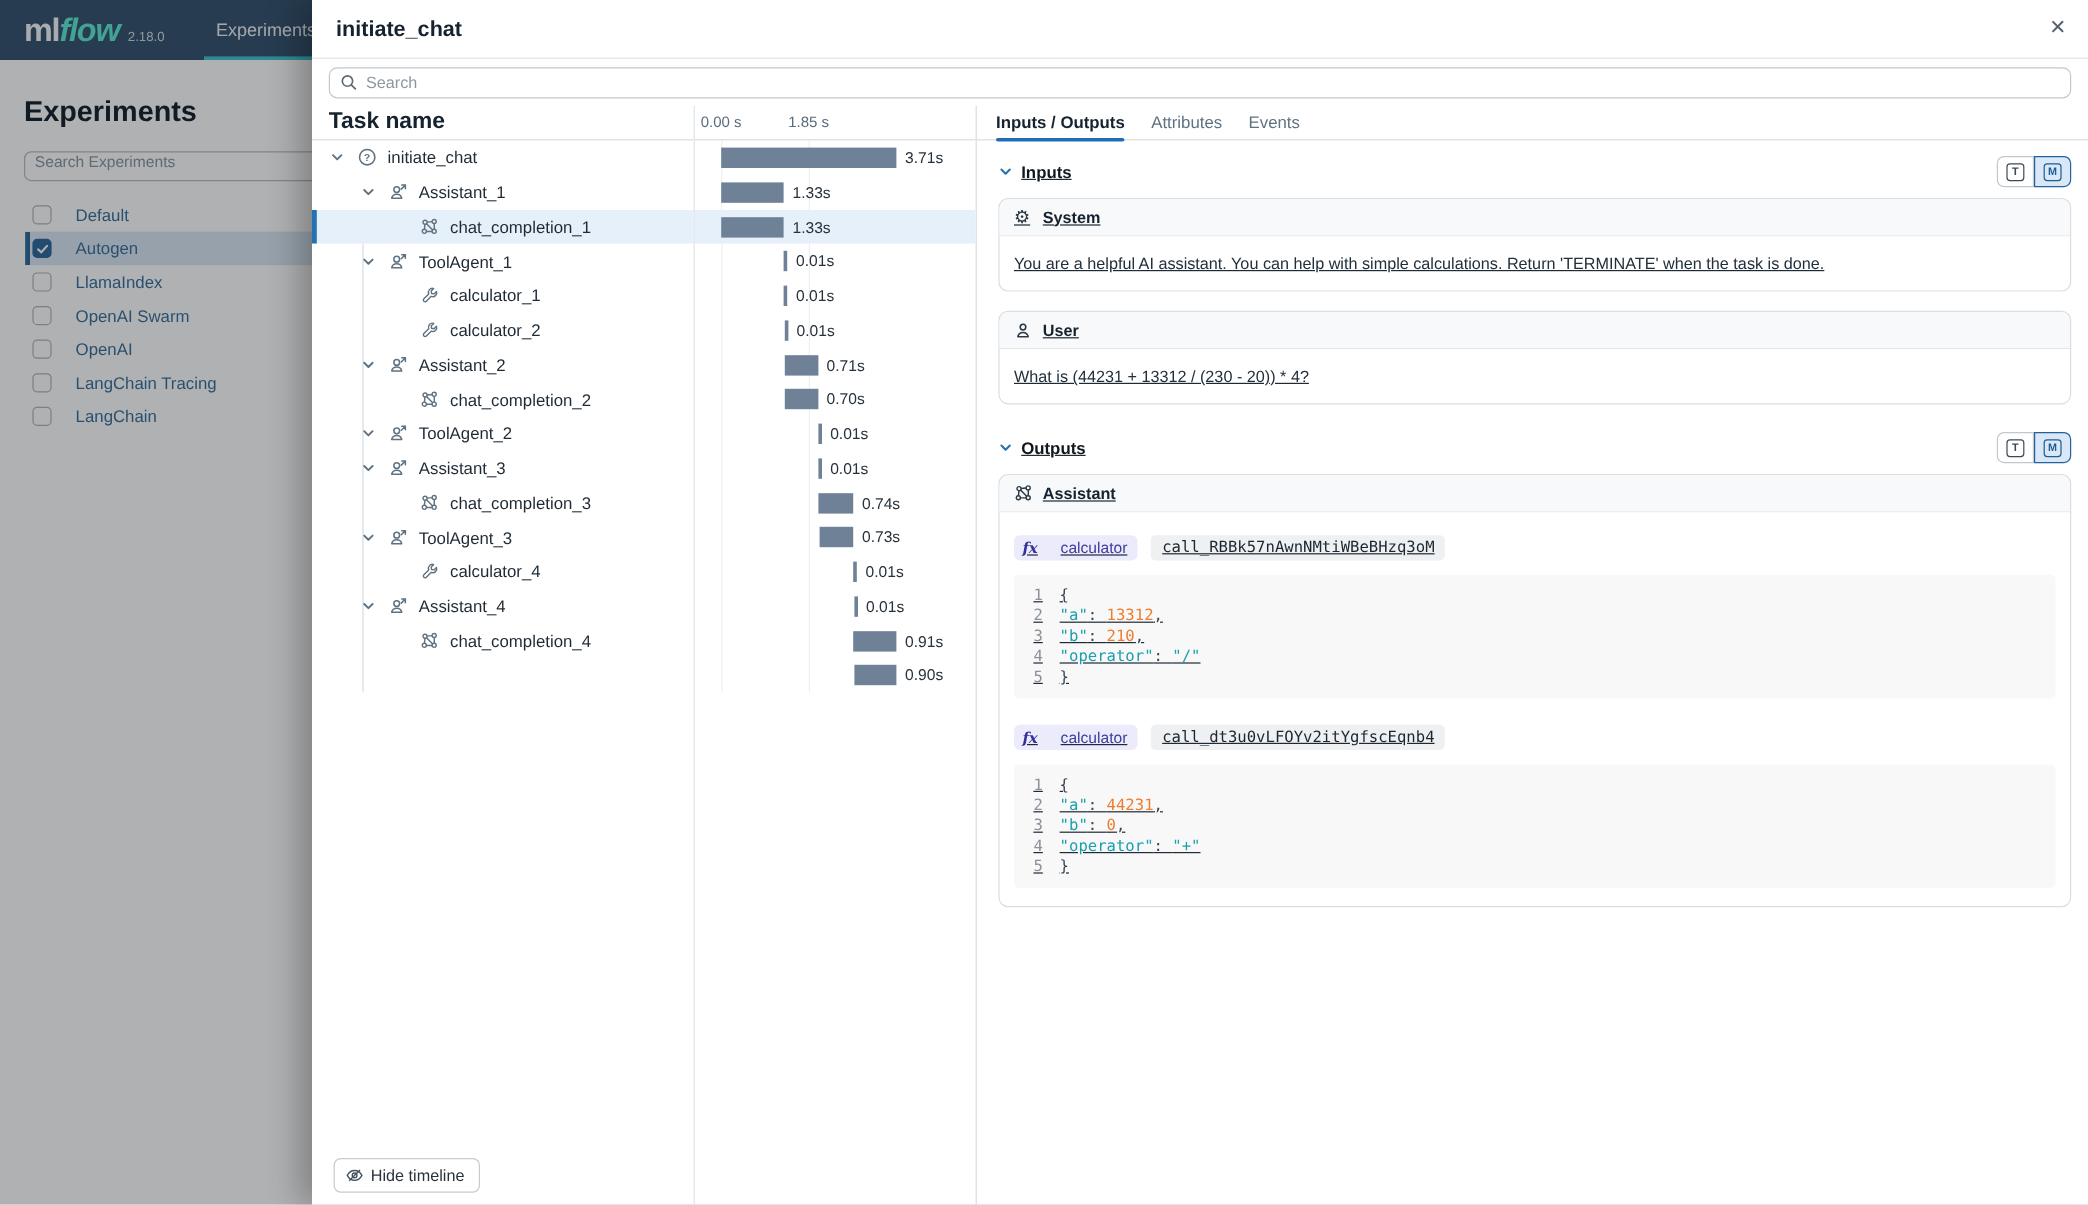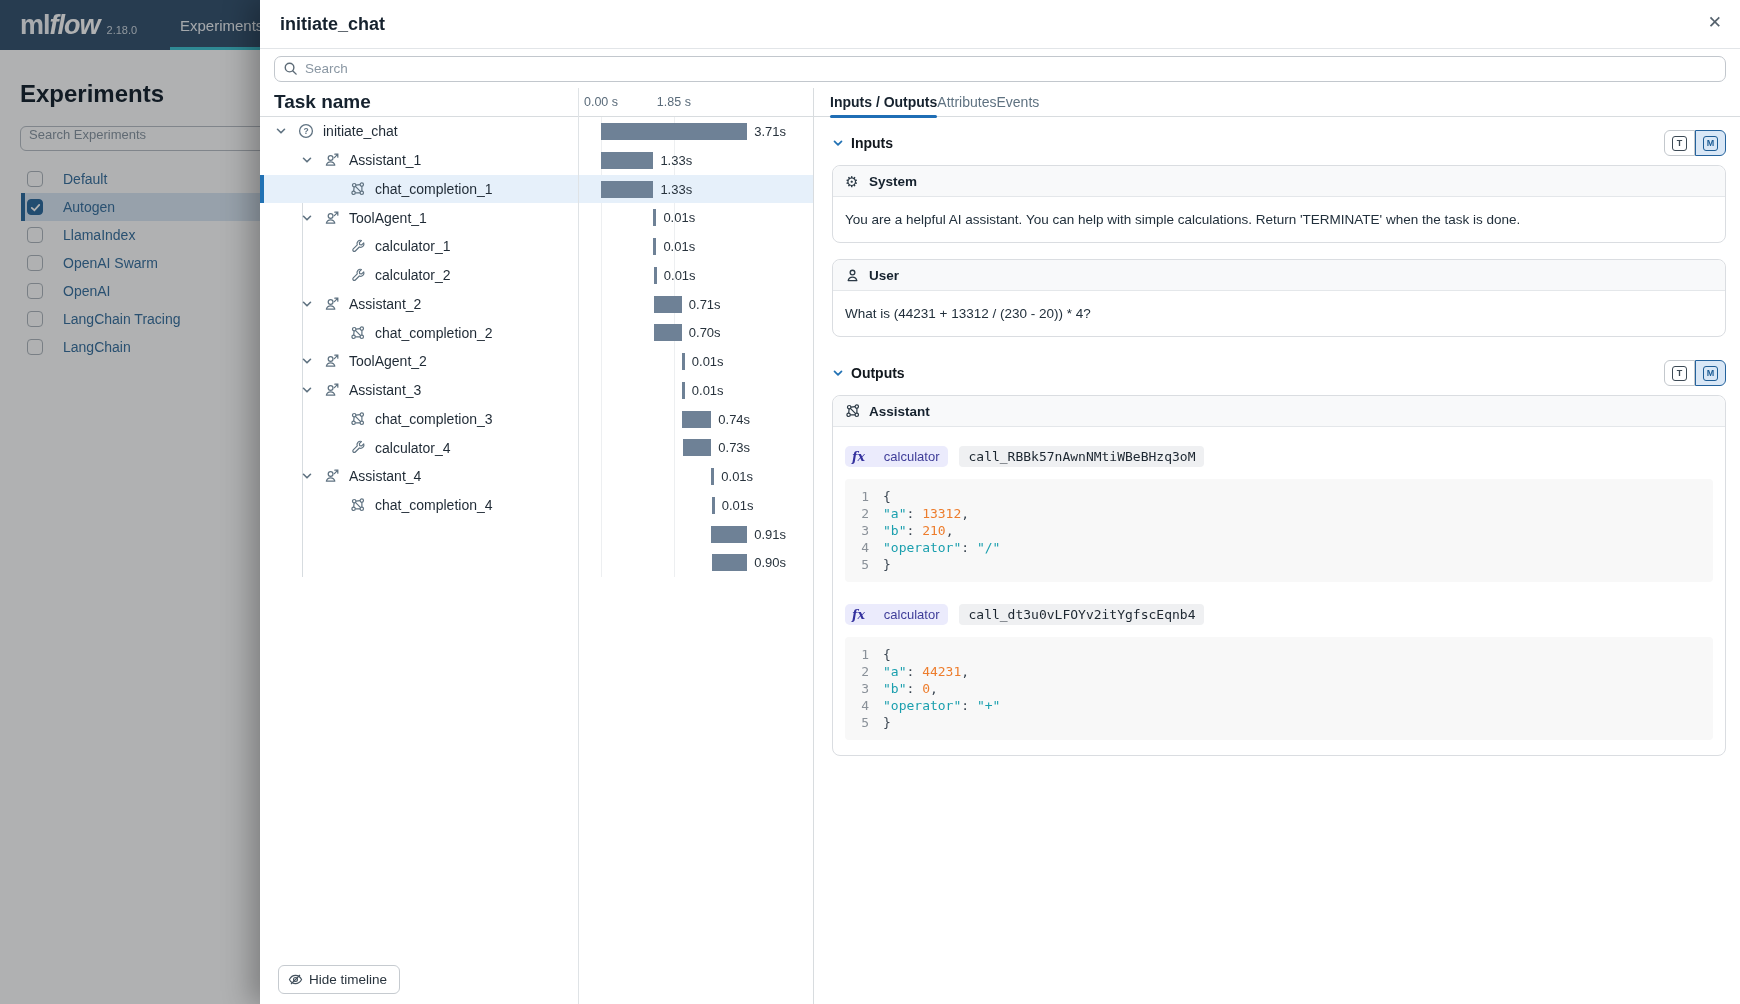--- a/index.html
+++ b/index.html
@@ -4,21 +4,21 @@
 <style>
   * { margin:0; padding:0; box-sizing:border-box; }
   html,body { width:1740px; height:1004px; overflow:hidden; }
   body { font-family:"Liberation Sans", sans-serif; position:relative; background:#fff; color:#1f2a35; }
 
   
   .backdrop { position:absolute; inset:0; background:#fff; }
   .nav { height:50px; background:#36536f; display:flex; align-items:center; position:relative; }
   .brand { margin-left:20px; display:flex; align-items:baseline; }
   .brand-ml { color:#f5f7f9; font-size:27px; font-weight:bold; letter-spacing:-1px; }
-  .brand-flow { color:#ffffff; font-size:27px; font-style:italic; font-weight:bold; letter-spacing:-1px; }
+  .brand-flow { color:#5eead4; font-size:27px; font-style:italic; font-weight:bold; letter-spacing:-1px; }
   .brand-ver { color:#cfd9e1; font-size:11px; margin-left:7px; }
   .nav-tab { position:absolute; left:170px; top:0; height:50px; display:flex; align-items:center; color:#eef2f6; font-size:15px; padding:0 10px; }
   .nav-tab .underline { position:absolute; left:0; right:0; bottom:0; height:3px; background:#42c4d3; }
   .page { padding:0; }
   .page-heading { font-size:24px; font-weight:bold; color:#16222e; margin:30px 0 0 20px; }
   .page-search { margin:18px 0 0 20px; width:420px; height:25px; border:1px solid #b9bfc6; border-radius:6px; background:#fff; display:flex; align-items:flex-start; padding:0 8px; color:#8a97a3; font-size:13px; }
   .exp-list { margin-top:14px; }
   .sb-row { position:relative; height:28px; display:flex; align-items:center; margin-left:21px; }
   .sb-row.checked { background:#dbe8f5; box-shadow:inset 4px 0 0 #2d6a9e; }
   .cb { width:16px; height:16px; border:1.5px solid #aeb6bd; border-radius:4px; margin-left:6px; background:#fff; display:inline-flex; align-items:center; justify-content:center; }
@@ -60,25 +60,25 @@
   .tick { position:absolute; top:7px; transform:translateX(-50%); font-size:12.5px; color:#5a6b7a; white-space:nowrap; }
   .time-rows { position:relative; }
   .gridline { position:absolute; top:0; bottom:0; width:1px; background:#edeff1; }
   .brow { height:28.75px; position:relative; }
   .brow.sel { background:#e6f0fa; }
   .bar { position:absolute; top:6px; height:17px; background:#6e8196; }
   .bdur { position:absolute; top:7px; font-size:13px; color:#27323c; white-space:nowrap; }
 
   
   .panel-col { flex:1; display:flex; flex-direction:column; min-width:0; }
-  .tab-row { display:flex; align-items:center; padding-left:16px; }
+  .tab-row { display:flex; align-items:center; gap:22px; padding-left:16px; }
   .tab { font-size:14px; color:#5f7281; height:29px; display:flex; align-items:center; position:relative; cursor:pointer; }
   .tab.active { color:#16222e; font-weight:bold; }
   .tab.active .tab-underline { position:absolute; left:0; right:0; bottom:-1px; height:3px; background:#1f6eb5; border-radius:2px; }
-  .panel-scroll { flex:1; overflow:hidden; padding:0 14px 0 18px; }
+  .panel-scroll { flex:1; overflow:hidden; padding:0 14px 0 18px;text-decoration:underline; }
   .sec-head { position:relative; display:flex; align-items:center; margin-top:13px; height:26px; }
   .sec-chev { color:#2272b4; width:12px; display:inline-flex; }
   .sec-label { font-size:14px; font-weight:bold; color:#11171d; margin-left:7px; }
   .toggle-group { position:absolute; right:0; top:0; display:flex; }
   .tg-btn { width:31px; height:26px; border:1px solid #c3c8cd; background:#fff; display:flex; align-items:center; justify-content:center; cursor:pointer; color:#3d4a55; }
   .tg-btn:first-child { border-radius:6px 0 0 6px; }
   .tg-btn:last-child { border-radius:0 6px 6px 0; border-left:none; }
   .tg-btn.on { background:#d9e7f6; border:1.5px solid #24629c; color:#1d5c94; }
   .tg-glyph { width:15px; height:15px; border:1.6px solid currentColor; border-radius:3px; font-size:9px; font-weight:bold; display:flex; align-items:center; justify-content:center; }
 
@@ -319,20 +319,35 @@
               <svg width="16" height="16" viewBox="0 0 16 16" fill="none" stroke="currentColor" stroke-width="1.2">
                 <circle cx="4.2" cy="4.2" r="1.7"></circle>
                 <circle cx="11.8" cy="3.6" r="1.7"></circle>
                 <circle cx="3.6" cy="11.8" r="1.7"></circle>
                 <circle cx="11.8" cy="11.8" r="1.7"></circle>
                 <path d="M5.9 4.1 L10.1 3.7 M4.1 5.9 L3.7 10.1 M11.9 5.3 L11.9 10.1 M5.3 11.9 L10.1 11.9 M5.4 5.4 L10.6 10.6"></path>
               </svg>
             </span>
             <span class="tlabel">chat_completion_3</span>
           </div>
+          <div class="trow" style="padding-left: 40px;">
+            <span class="chev">
+              <svg width="12" height="12" viewBox="0 0 12 12">
+                <path d="M2.5 4.3 L6 7.8 L9.5 4.3" fill="none" stroke="currentColor" stroke-width="1.6" stroke-linecap="round" stroke-linejoin="round"></path>
+              </svg>
+            </span>
+            <span class="ticon">
+              <svg width="16" height="16" viewBox="0 0 16 16" fill="none" stroke="currentColor" stroke-width="1.25">
+                <circle cx="6.6" cy="6" r="2.4"></circle>
+                <path d="M2.4 13.2 a4.3 4.3 0 0 1 8.4 0 Z" stroke-linejoin="round"></path>
+                <path d="M10.8 2.2 h3 v3 M13.6 2.4 l-3.2 3.2" stroke-linecap="round"></path>
+              </svg>
+            </span>
+            <span class="tlabel">ToolAgent_3</span>
+          </div>
           <div class="trow" style="padding-left: 66px;">
             <span class="chev sp"></span>
             <span class="ticon">
               <svg width="15" height="15" viewBox="0 0 16 16" fill="none" stroke="currentColor" stroke-width="1.25" stroke-linejoin="round">
                 <path d="M13.6 4.1 a3.5 3.5 0 0 1 -4.7 4.4 L4.6 12.8 a1.55 1.55 0 0 1 -2.2 -2.2 L6.7 6.3 a3.5 3.5 0 0 1 4.4 -4.7 L8.9 3.8 l0.35 2.15 L11.4 6.3 Z"></path>
               </svg>
             </span>
             <span class="tlabel">calculator_4</span>
           </div>
           <div class="trow" style="padding-left: 40px;">

